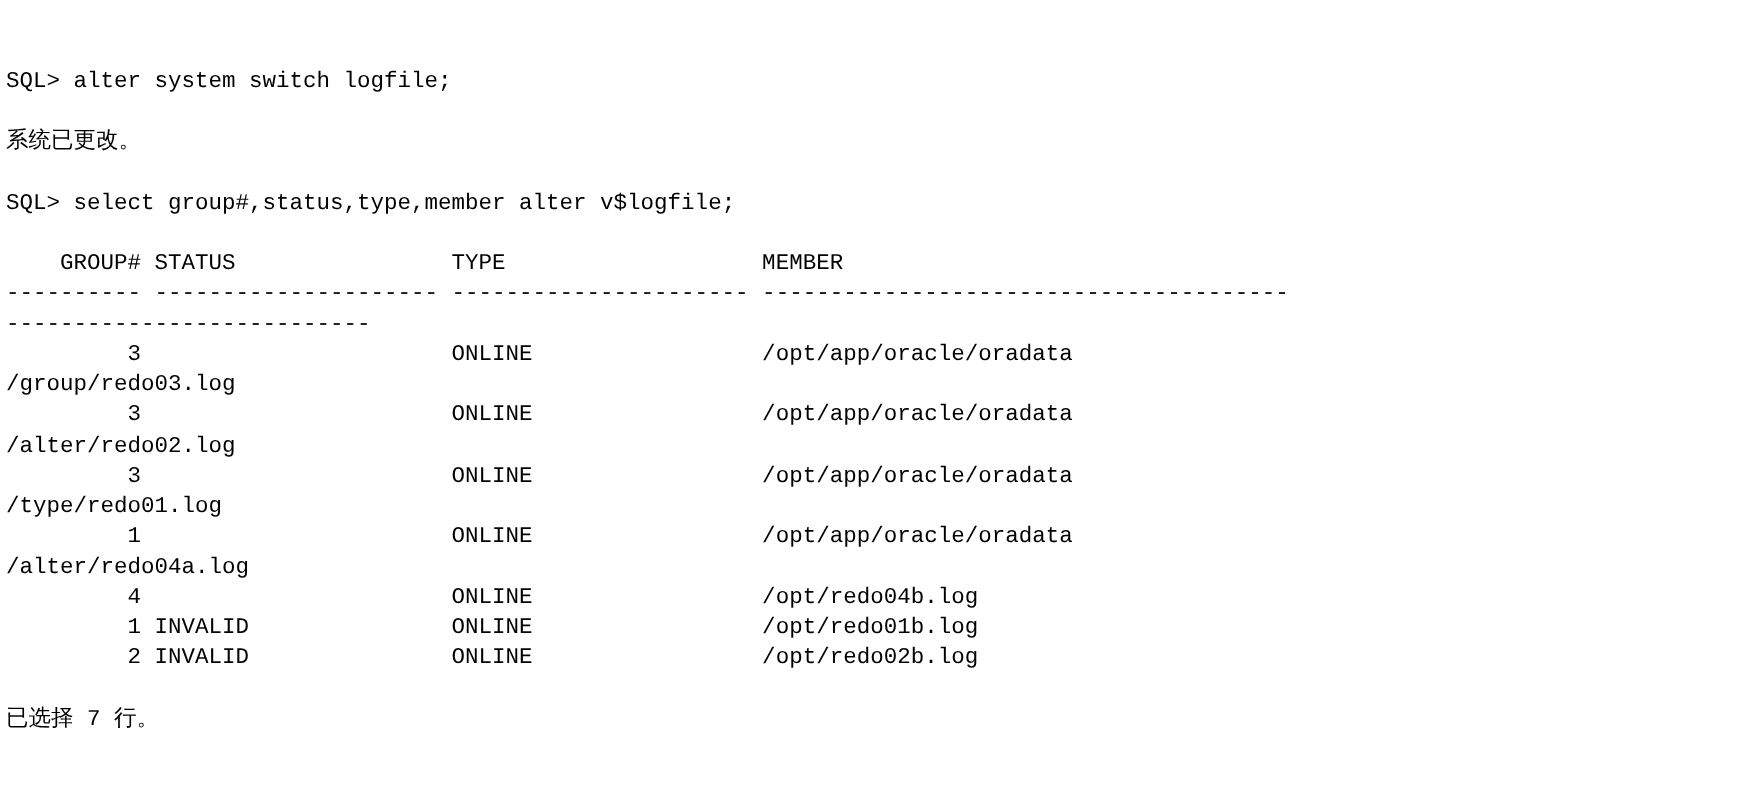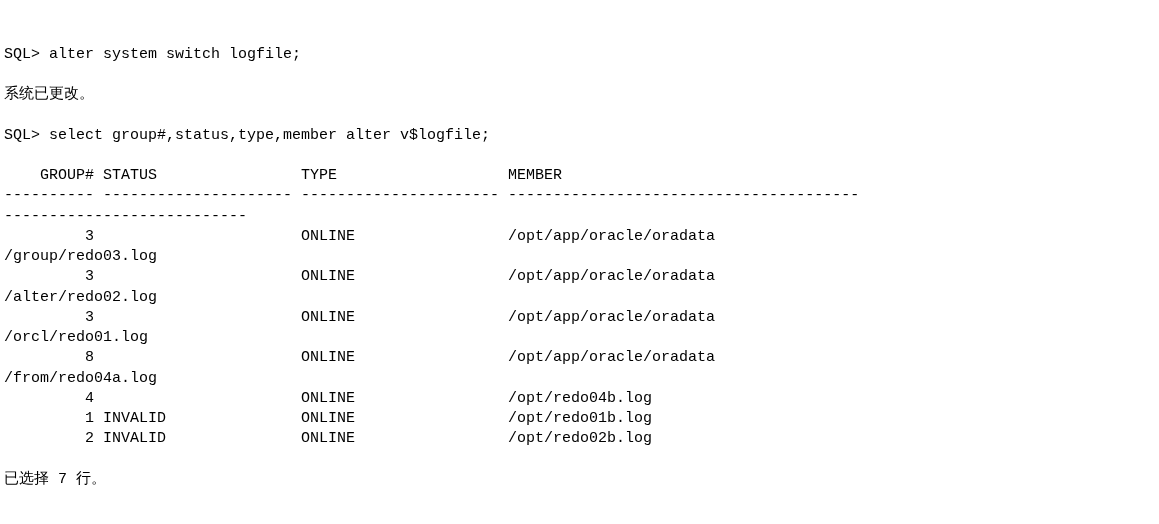--- a/index.html
+++ b/index.html
@@ -26,21 +26,21 @@
 <span>SQL&gt; </span><span>select group#,status,type,member alter v$logfile;</span>
 <span></span>
 <span>    GROUP# STATUS                TYPE                   MEMBER</span>
 <span>---------- --------------------- ---------------------- ---------------------------------------</span>
 <span>---------------------------</span>
 <span>         3                       ONLINE                 /opt/app/oracle/oradata</span>
 <span>/group/redo03.log</span>
 <span>         3                       ONLINE                 /opt/app/oracle/oradata</span>
 <span>/alter/redo02.log</span>
 <span>         3                       ONLINE                 /opt/app/oracle/oradata</span>
-<span>/orcl/redo01.log</span>
-<span>         8                       ONLINE                 /opt/app/oracle/oradata</span>
-<span>/from/redo04a.log</span>
+<span>/type/redo01.log</span>
+<span>         1                       ONLINE                 /opt/app/oracle/oradata</span>
+<span>/alter/redo04a.log</span>
 <span>         4                       ONLINE                 /opt/redo04b.log</span>
 <span>         1 INVALID               ONLINE                 /opt/redo01b.log</span>
 <span>         2 INVALID               ONLINE                 /opt/redo02b.log</span>
 <span></span>
 <span class="chinese">已选择 </span><span>7</span><span class="chinese"> 行。</span>
 
 
 </body></html>

